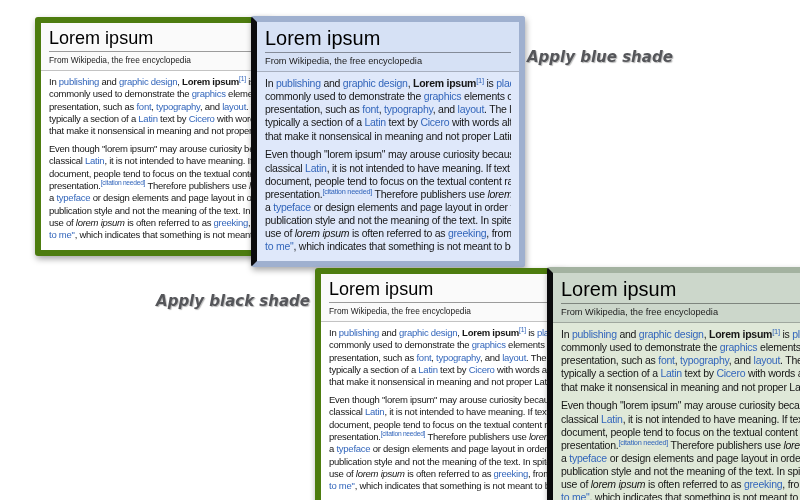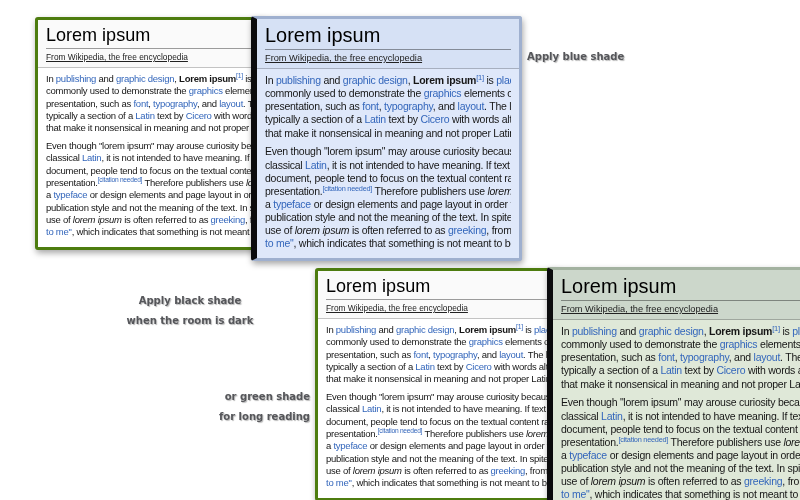--- a/index.html
+++ b/index.html
@@ -4,61 +4,61 @@
 <style>
   html,body { margin:0; padding:0; background:#fff; }
   .canvas {
     position:relative; width:800px; height:500px; overflow:hidden;
     background:#ffffff; font-family:"Liberation Sans", sans-serif;
   }
 
   
   .card {
     position:absolute; overflow:hidden; border-radius:3px;
-    border:3px solid #4d7c0f;
+    border:6px solid #4d7c0f;
     box-shadow:1px 3px 6px rgba(0,0,0,0.35);
     background:var(--body);
     color:#161616;
   }
   .card.white { --band:#fafafa; --body:#ffffff; font-size:9.5px; --lh:1.3; }
   .card.blue  { --band:#d6e1f5; --body:#dfe8fa; font-size:10.5px; --lh:1.25;
                 border-left:6px solid #0b0b0d; border-color:#9fb0cf; border-left-color:#0b0b0d; }
   .card.green { --band:#ccd7cb; --body:#dfe8d8; font-size:10.5px; --lh:1.25;
                 border-left:6px solid #0b0b0d; border-color:#a3b2a0; border-left-color:#0b0b0d; }
 
   .card-header { background:var(--band); padding:5px 8px 3px 8px; border-bottom:1px solid rgba(0,0,0,0.22); }
   .card-title  { font-size:1.9em; font-weight:400; margin:0 0 2px 0; padding-bottom:2px;
                  border-bottom:1px solid rgba(0,0,0,0.38); color:#000; }
-  .card-subtitle { font-size:0.88em; color:#222; padding:1px 0 2px 0;text-decoration:underline; }
+  .card-subtitle { font-size:0.88em; color:#222; padding:1px 0 2px 0; }
   .card-body { padding:5px 8px 8px 8px; }
   .para + .para { margin-top:0.55em; }
   .line { white-space:nowrap; overflow:hidden; line-height:var(--lh); letter-spacing:-0.25px; }
 
   .lnk  { color:#3366bb;text-align:right; }
   .b    { font-weight:bold; }
   .i    { font-style:italic; }
   .ref  { color:#3366bb; font-size:0.72em; vertical-align:super; line-height:0; }
   .cite { color:#3366bb; font-size:0.70em; vertical-align:super; line-height:0; }
 
   
   .note {
     position:absolute; font-family:"DejaVu Sans", sans-serif;
-    font-weight:bold; font-size:10px; line-height:20px;
+    font-weight:bold; font-style:italic; font-size:15px; line-height:20px;
     color:#55565a; text-shadow:1px 1px 1px rgba(0,0,0,0.28);
   }
   .note.right { text-align:right; }
 
   
   #card-a { left:35px;  top:17px;  width:224px; }
   #card-b { left:251px; top:16px;  width:262px; }
   #card-c { left:315px; top:268px; width:238px; }
   #card-d { left:547px; top:267px; width:258px; }
 
   #note-blue  { left:527px; top:47px;  width:268px; }
-  #note-black { right:490px; top:291px; width:240px;text-align:center; }
+  #note-black { right:490px; top:291px; width:240px; }
   #note-green { right:490px; top:387px; width:220px; }
 </style>
 </head>
 <body>
 
 <div class="canvas">
 
   <div id="card-a" class="card white">
   <div class="card-header">
     <h1 class="card-title">Lorem ipsum</h1>
@@ -162,21 +162,16 @@
         </div>
       </div>
 </div>
 
   <div id="note-blue" class="note">
     <div>Apply blue shade</div>
   </div>
 
   <div id="note-black" class="note right">
     <div>Apply black shade</div>
-    <div>when the room is dark</div>
   </div>
 
-  <div id="note-green" class="note right">
-    <div>or green shade</div>
-    <div>for long reading</div>
-  </div>
 
 </div>
 
 </body></html>

